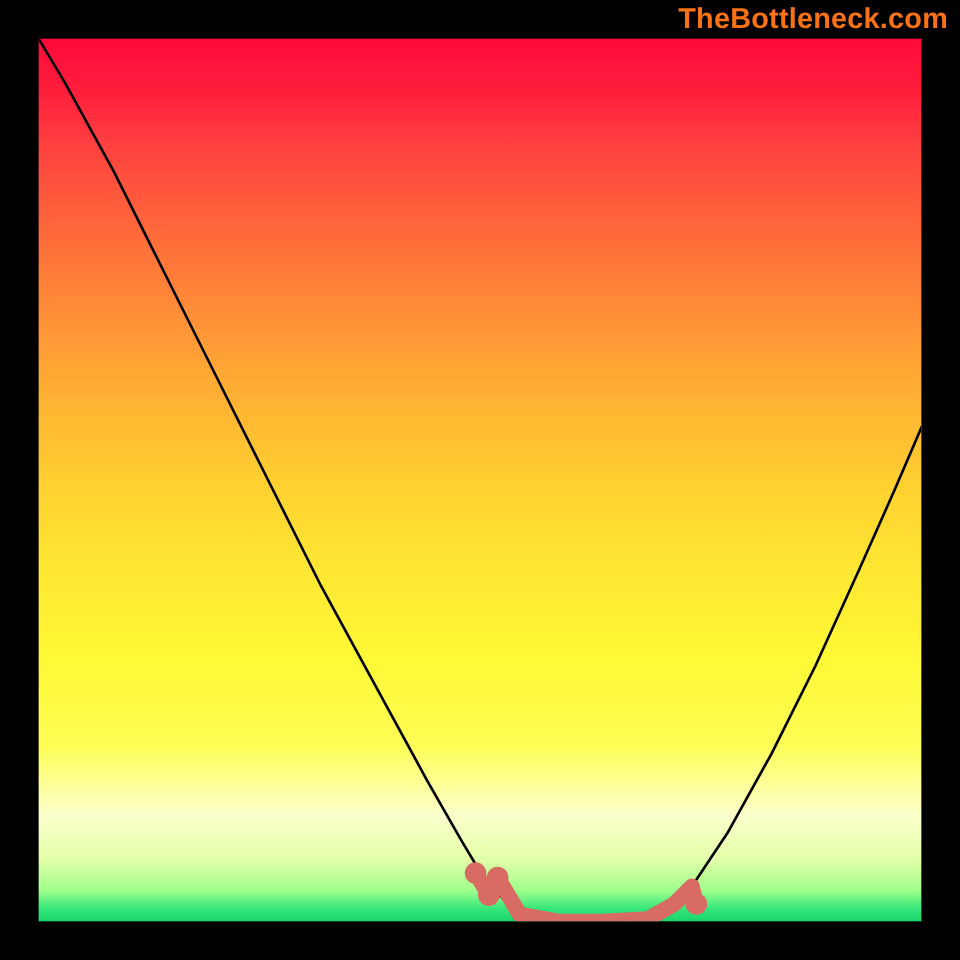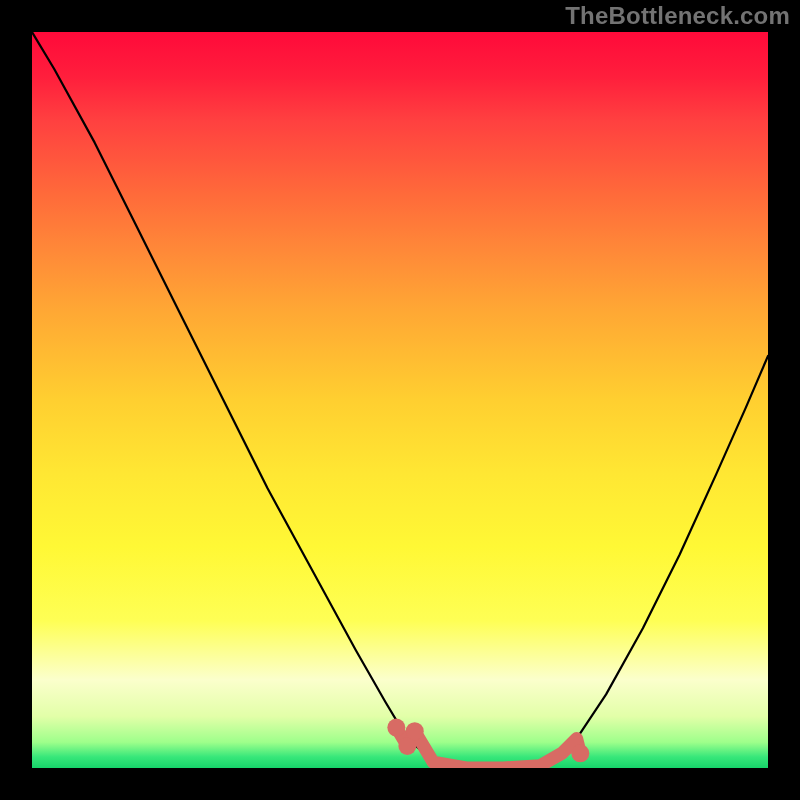--- a/index.html
+++ b/index.html
@@ -51,21 +51,21 @@
       #17d46a 100%
     );
   }
   .watermark {
     position: absolute;
     top: 2px;
     right: 10px;
     font-family: Arial, Helvetica, sans-serif;
     font-size: 24px;
     font-weight: 600;
-    color: #737373;
+    color: #f97316;
     letter-spacing: 0.2px;
     user-select: none;
   }
   svg.curve {
     position: absolute;
     left: 0;
     top: 0;
     width: 736px;
     height: 736px;
     pointer-events: none;

